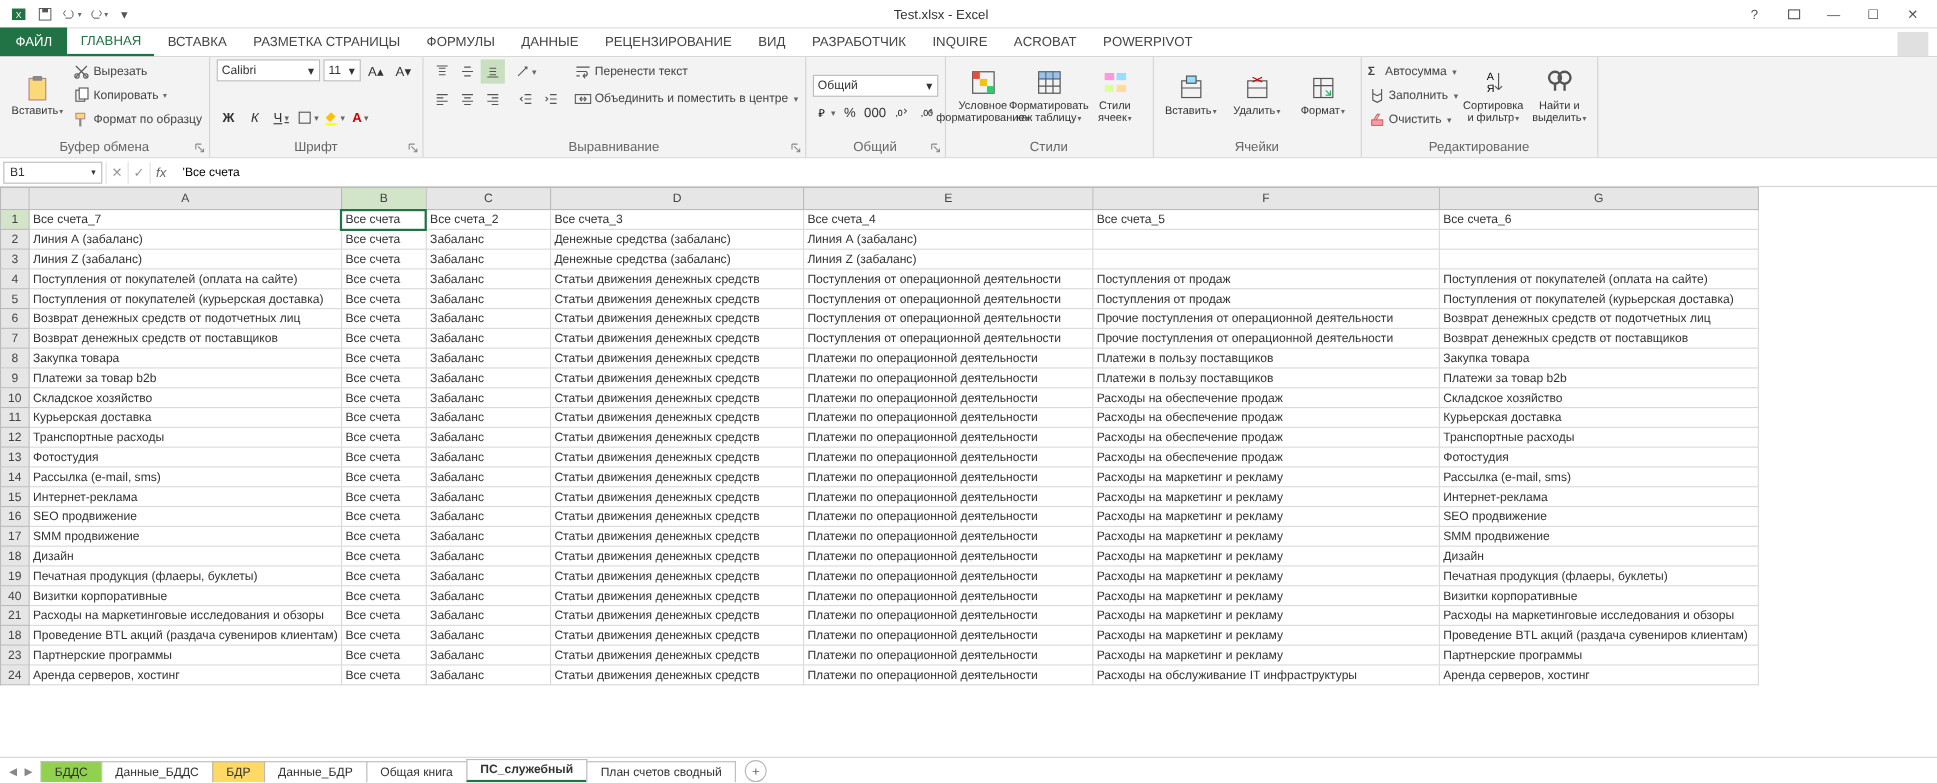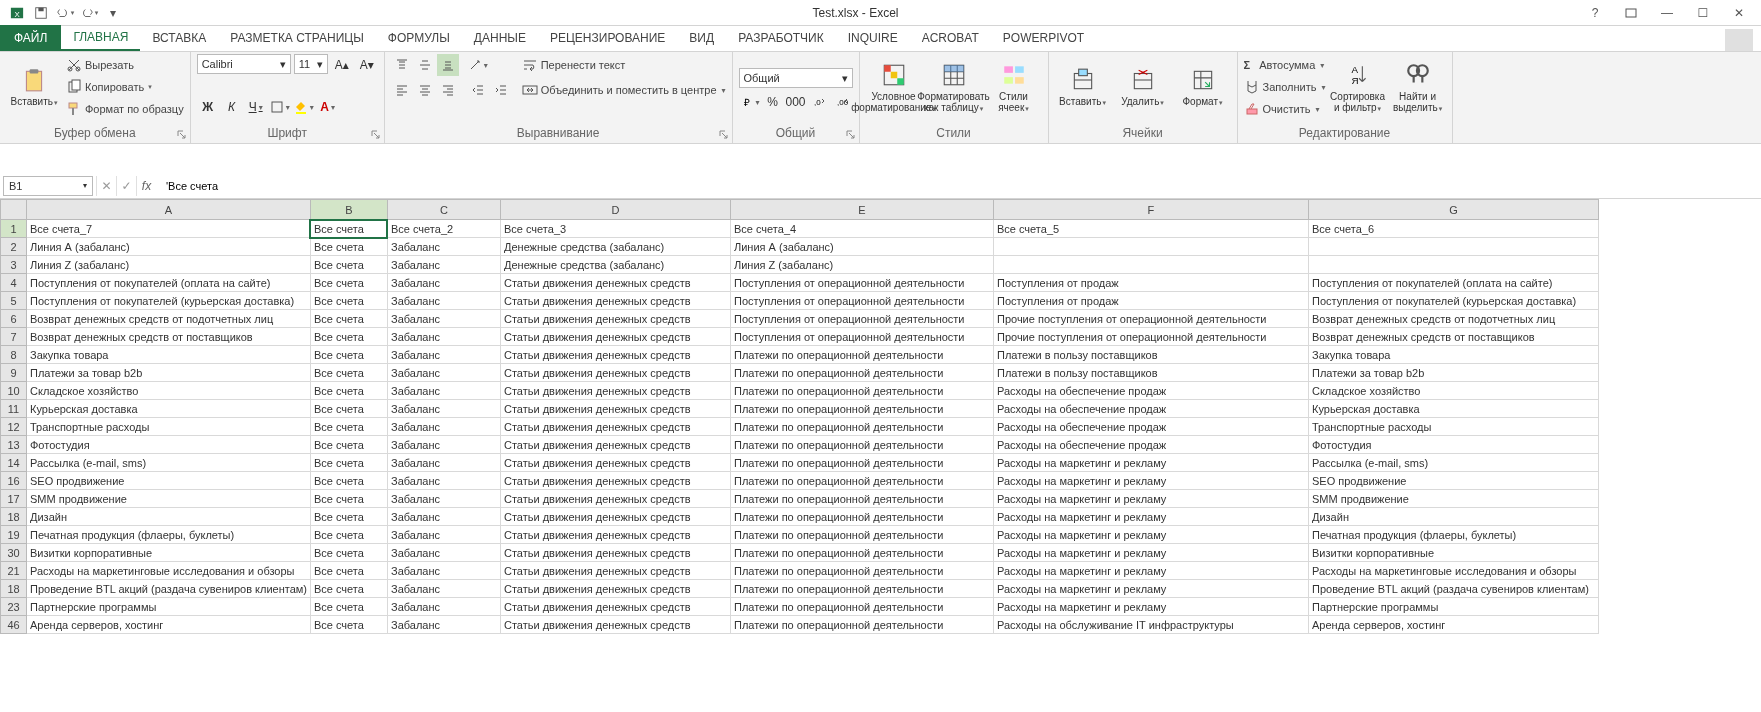--- a/index.html
+++ b/index.html
@@ -32,21 +32,21 @@
 .big-btn .lbl { font-size:10px; text-align:center; line-height:1.1; }
 .mini-row { display:flex; align-items:center; gap:3px; height:22px; font-size:11px; color:#444; white-space:nowrap; }
 .mini-row .mico { width:16px; height:16px; }
 .vcol { display:flex; flex-direction:column; gap:0px; }
 .dd::after { content:"▾"; font-size:8px; margin-left:2px; color:#666; }
 .sq-btn { width:22px; height:22px; border:1px solid transparent; display:flex; align-items:center; justify-content:center; }
 .select-box { border:1px solid #bababa; background:#fff; height:20px; padding:0 4px; font-size:11px; display:flex; align-items:center; }
 .dialog-launcher { position:absolute; right:2px; bottom:2px; width:12px; height:12px; }
 
 
-.fbar { height:26px; display:flex; align-items:center; border-bottom:1px solid #d4d4d4; background:#fff;margin-top:29px; }
+.fbar { height:26px; display:flex; align-items:center; border-bottom:1px solid #d4d4d4; background:#fff; }
 .namebox { width:90px; border:1px solid #bababa; height:20px; margin:0 3px; padding:0 5px; display:flex; align-items:center; font-size:11px; }
 .fb-btn { width:20px; height:20px; display:flex; align-items:center; justify-content:center; color:#999; border-left:1px solid #e0e0e0; }
 .fx { font-style:italic; color:#666; }
 .formula-input { flex:1; border:none; outline:none; padding:0 6px; font-size:11px; height:20px; margin-left:4px; }
 
 
 .grid-wrap { position:relative; height:calc(712px - 26px - 26px - 92px - 26px - 24px); overflow:hidden; }
 .grid { display:table; border-collapse:collapse; table-layout:fixed; font-size:11px; }
 .grid-row { display:table-row; }
 .gc { display:table-cell; border:1px solid #d9d9d9; height:18px; padding:0 3px; white-space:nowrap; overflow:hidden; vertical-align:middle; }
@@ -585,20 +585,30 @@
         <div class="gc rowhdr">14</div>
         <div class="gc cA">Рассылка (e-mail, sms)</div>
         <div class="gc cB">Все счета</div>
         <div class="gc cC">Забаланс</div>
         <div class="gc cD">Статьи движения денежных средств</div>
         <div class="gc cE">Платежи по операционной деятельности</div>
         <div class="gc cF">Расходы на маркетинг и рекламу</div>
         <div class="gc cG">Рассылка (e-mail, sms)</div>
       </div>
       <div class="grid-row">
+        <div class="gc rowhdr">15</div>
+        <div class="gc cA">Интернет-реклама</div>
+        <div class="gc cB">Все счета</div>
+        <div class="gc cC">Забаланс</div>
+        <div class="gc cD">Статьи движения денежных средств</div>
+        <div class="gc cE">Платежи по операционной деятельности</div>
+        <div class="gc cF">Расходы на маркетинг и рекламу</div>
+        <div class="gc cG">Интернет-реклама</div>
+      </div>
+      <div class="grid-row">
         <div class="gc rowhdr">16</div>
         <div class="gc cA">SEO продвижение</div>
         <div class="gc cB">Все счета</div>
         <div class="gc cC">Забаланс</div>
         <div class="gc cD">Статьи движения денежных средств</div>
         <div class="gc cE">Платежи по операционной деятельности</div>
         <div class="gc cF">Расходы на маркетинг и рекламу</div>
         <div class="gc cG">SEO продвижение</div>
       </div>
       <div class="grid-row">
@@ -625,21 +635,21 @@
         <div class="gc rowhdr">19</div>
         <div class="gc cA">Печатная продукция (флаеры, буклеты)</div>
         <div class="gc cB">Все счета</div>
         <div class="gc cC">Забаланс</div>
         <div class="gc cD">Статьи движения денежных средств</div>
         <div class="gc cE">Платежи по операционной деятельности</div>
         <div class="gc cF">Расходы на маркетинг и рекламу</div>
         <div class="gc cG">Печатная продукция (флаеры, буклеты)</div>
       </div>
       <div class="grid-row">
-        <div class="gc rowhdr">30</div>
+        <div class="gc rowhdr">40</div>
         <div class="gc cA">Визитки корпоративные</div>
         <div class="gc cB">Все счета</div>
         <div class="gc cC">Забаланс</div>
         <div class="gc cD">Статьи движения денежных средств</div>
         <div class="gc cE">Платежи по операционной деятельности</div>
         <div class="gc cF">Расходы на маркетинг и рекламу</div>
         <div class="gc cG">Визитки корпоративные</div>
       </div>
       <div class="grid-row">
         <div class="gc rowhdr">21</div>
@@ -665,21 +675,21 @@
         <div class="gc rowhdr">23</div>
         <div class="gc cA">Партнерские программы</div>
         <div class="gc cB">Все счета</div>
         <div class="gc cC">Забаланс</div>
         <div class="gc cD">Статьи движения денежных средств</div>
         <div class="gc cE">Платежи по операционной деятельности</div>
         <div class="gc cF">Расходы на маркетинг и рекламу</div>
         <div class="gc cG">Партнерские программы</div>
       </div>
       <div class="grid-row">
-        <div class="gc rowhdr">46</div>
+        <div class="gc rowhdr">24</div>
         <div class="gc cA">Аренда серверов, хостинг</div>
         <div class="gc cB">Все счета</div>
         <div class="gc cC">Забаланс</div>
         <div class="gc cD">Статьи движения денежных средств</div>
         <div class="gc cE">Платежи по операционной деятельности</div>
         <div class="gc cF">Расходы на обслуживание IT инфраструктуры</div>
         <div class="gc cG">Аренда серверов, хостинг</div>
       </div>
     </div>
 </div>

